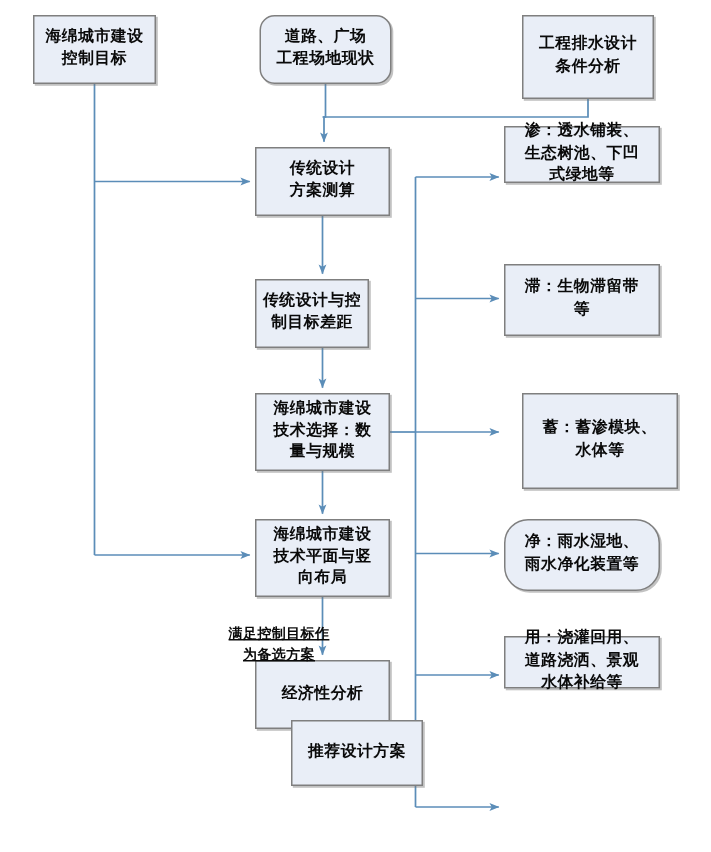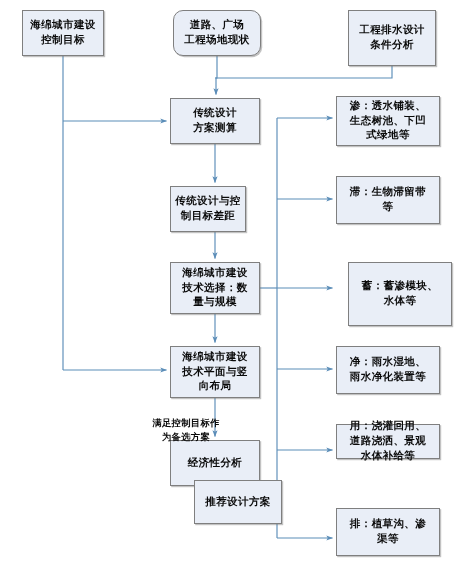--- a/index.html
+++ b/index.html
@@ -134,50 +134,46 @@
   </div>
 
   <div class="node" style="left:170px; top:440px; width:90px; height:46px;">
     <span style="white-space:pre-line">经济性分析</span>
   </div>
 
   <div class="node" style="left:170px; top:480px; width:88px; height:44px;margin-left:24px;">
     <span style="white-space:pre-line">推荐设计方案</span>
   </div>
 
-  <div class="freetext" style="left:130px; top:404px; width:112px;">
+  <div class="freetext" style="left:130px; top:404px; width:112px;text-decoration:underline;">
     <span style="white-space:pre-line">满足控制目标作
 为备选方案</span>
   </div>
 
-  <div class="node" style="left:336px; top:96px; width:104px; height:50px;font-family:Liberation Mono, monospace;">
+  <div class="node" style="left:336px; top:84px; width:104px; height:38px;font-family:Liberation Mono, monospace;">
     <span style="white-space:pre-line">渗：透水铺装、
 生态树池、下凹
 式绿地等</span>
   </div>
 
   <div class="node" style="left:336px; top:176px; width:104px; height:48px;">
     <span style="white-space:pre-line">滞：生物滞留带
 等</span>
   </div>
 
   <div class="node" style="left:348px; top:262px; width:104px; height:64px;">
     <span style="white-space:pre-line">蓄：蓄渗模块、
 水体等</span>
   </div>
 
-  <div class="node" style="left:336px; top:346px; width:104px; height:48px;">
+  <div class="node" style="left:336px; top:346px; width:104px; height:48px;border-radius:16px;">
     <span style="white-space:pre-line">净：雨水湿地、
 雨水净化装置等</span>
   </div>
 
   <div class="node" style="left:336px; top:424px; width:104px; height:35px;align-items:center;">
     <span style="white-space:pre-line">用：浇灌回用、
 道路浇洒、景观
 水体补给等</span>
   </div>
 
-  <div class="node" style="left:336px; top:508px; width:104px; height:48px;">
-    <span style="white-space:pre-line">排：植草沟、渗
-渠等</span>
-  </div>
 
 </div>
 
 </body></html>

